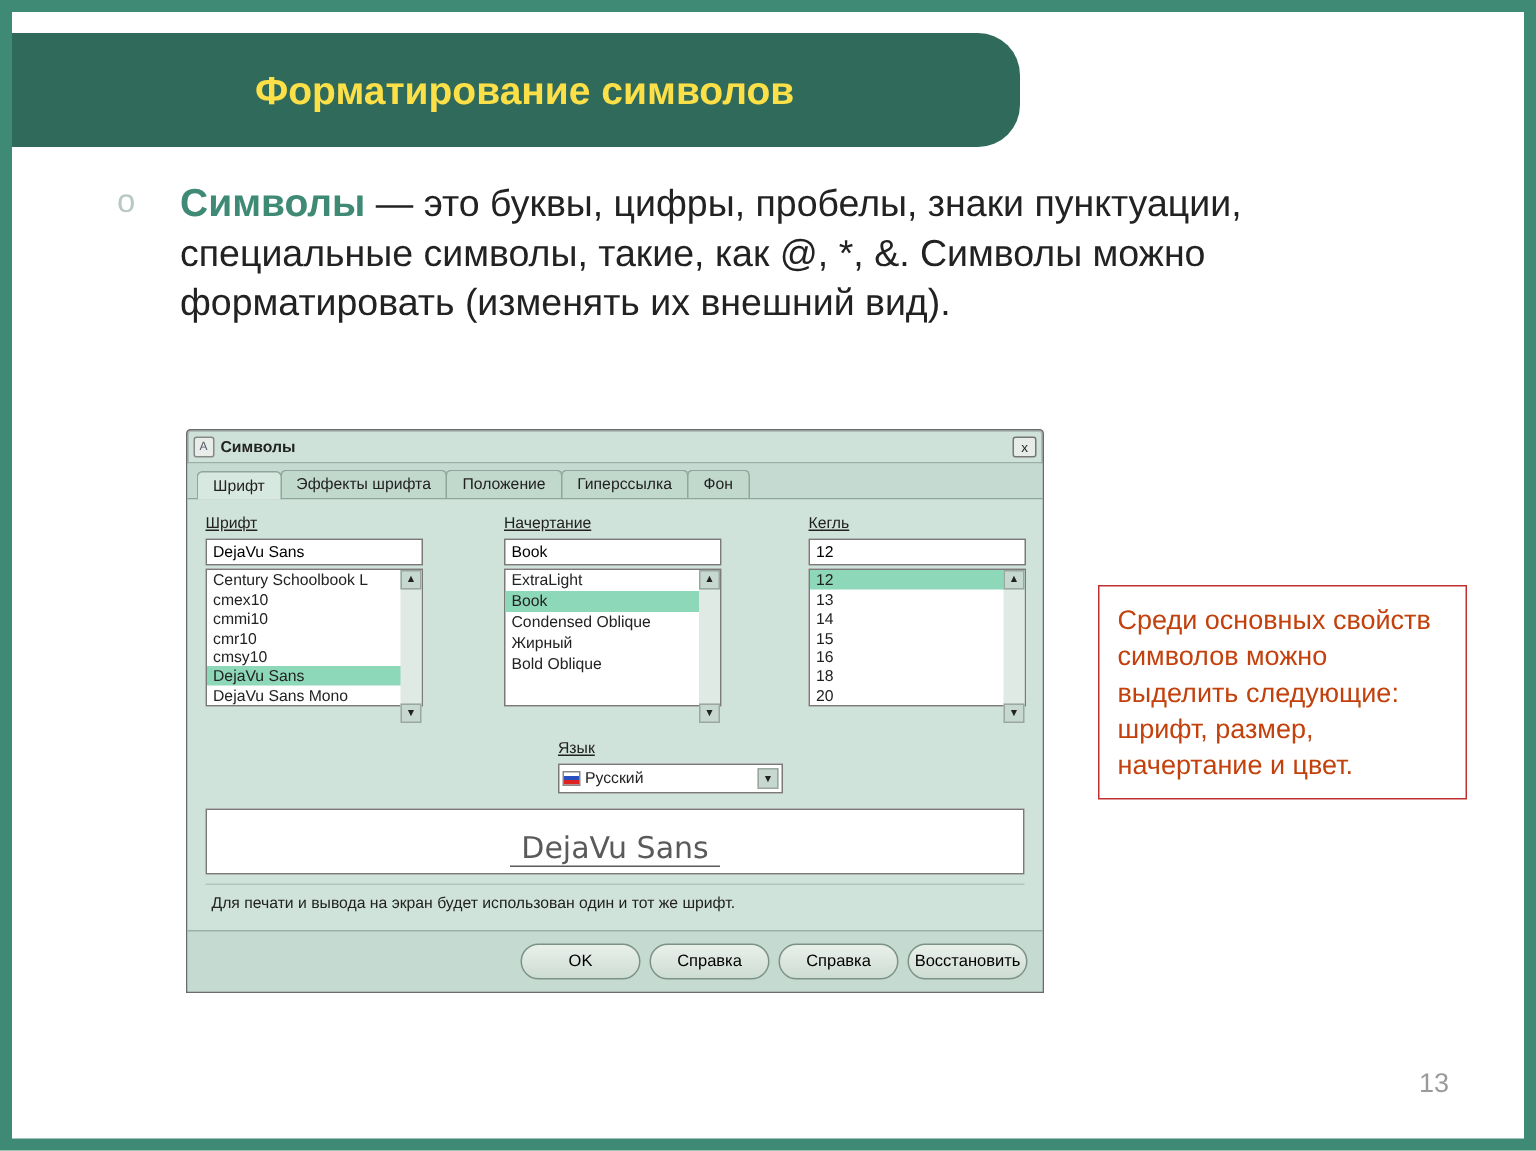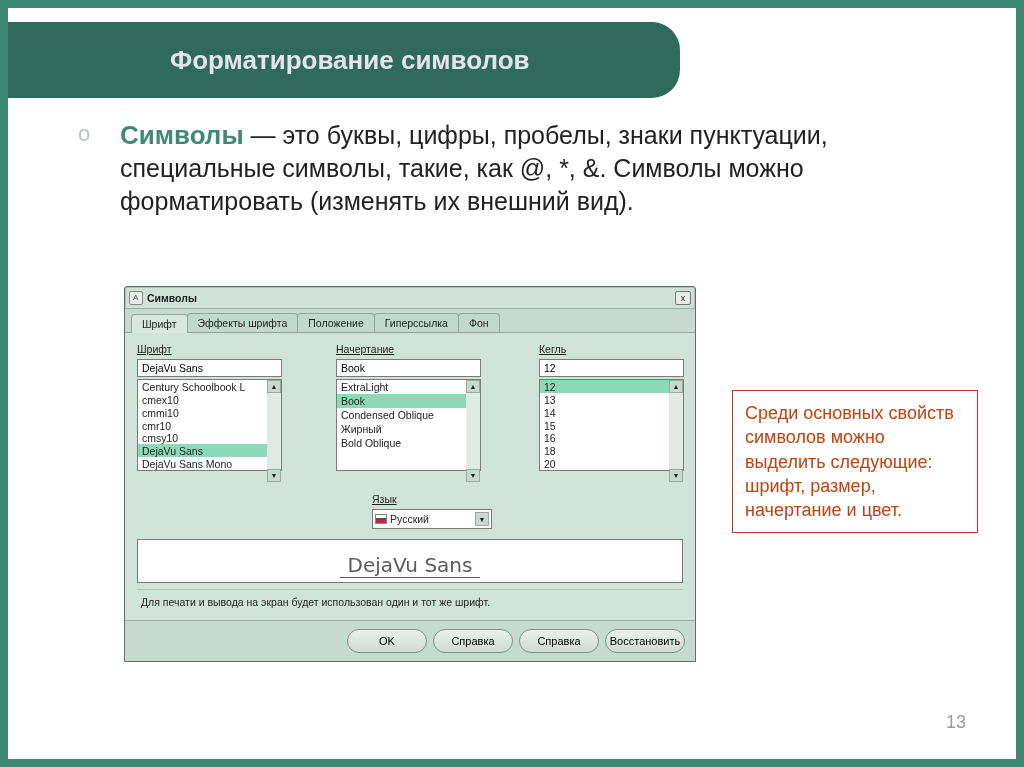--- a/index.html
+++ b/index.html
@@ -12,21 +12,21 @@
     overflow: hidden;
   }
   .title-box {
     position: absolute;
     top: 14px; left: -8px;
     width: 680px; height: 76px;
     background: #2f6a5a;
     border-radius: 0 28px 28px 0;
     display: flex; align-items: center;
     padding-left: 170px;
-    color: #e5e5e5; font-size: 26px; font-weight: bold;
+    color: #fde047; font-size: 26px; font-weight: bold;
   }
   .content {
     position: absolute;
     top: 110px; left: 70px; right: 30px;
   }
   .bullet-row { display: flex; gap: 18px; }
   .bullet {
     color: #b7c9c0; font-size: 22px; line-height: 32px;
     width: 24px; flex-shrink: 0;
   }
@@ -117,21 +117,21 @@
   .scrollbar {
     position:absolute; right:1px; top:1px; bottom:1px; width:14px;
     background:#dfeae4;
     display:flex; flex-direction:column; justify-content:space-between;
   }
   .sbarrow { height:13px; background:#c6d8cf; border:1px solid #9aa89f; display:flex; align-items:center; justify-content:center; font-size:7px; cursor:pointer;}
   .lang-row { display:flex; gap:8px; margin-top:10px; align-items:flex-start;}
   .lang-col { display:flex; flex-direction:column; gap:2px; margin-left:235px;}
   .combo {
     display:flex; align-items:center; height:20px;
-    border:1px solid #7a7a7a; background:#fff; width:120px;
+    border:1px solid #7a7a7a; background:#fff; width:150px;
     padding:0 2px; gap:3px;
   }
   .combo .flag{width:12px;height:10px;background:linear-gradient(#fff 33%,#2a4fbf 33% 66%,#d22 66%);border:1px solid #888;}
   .combo .txt{flex:1;font-size:10.5px;}
   .combo .arr{width:14px;height:14px;background:#c6d8cf;border:1px solid #9aa89f;display:flex;align-items:center;justify-content:center;font-size:7px;cursor:pointer;}
   .preview {
     margin-top:10px; height:44px;
     border:1px solid #7a7a7a; background:#fff;
     display:flex; align-items:flex-end; justify-content:center;
     font-family:"DejaVu Sans",sans-serif;

